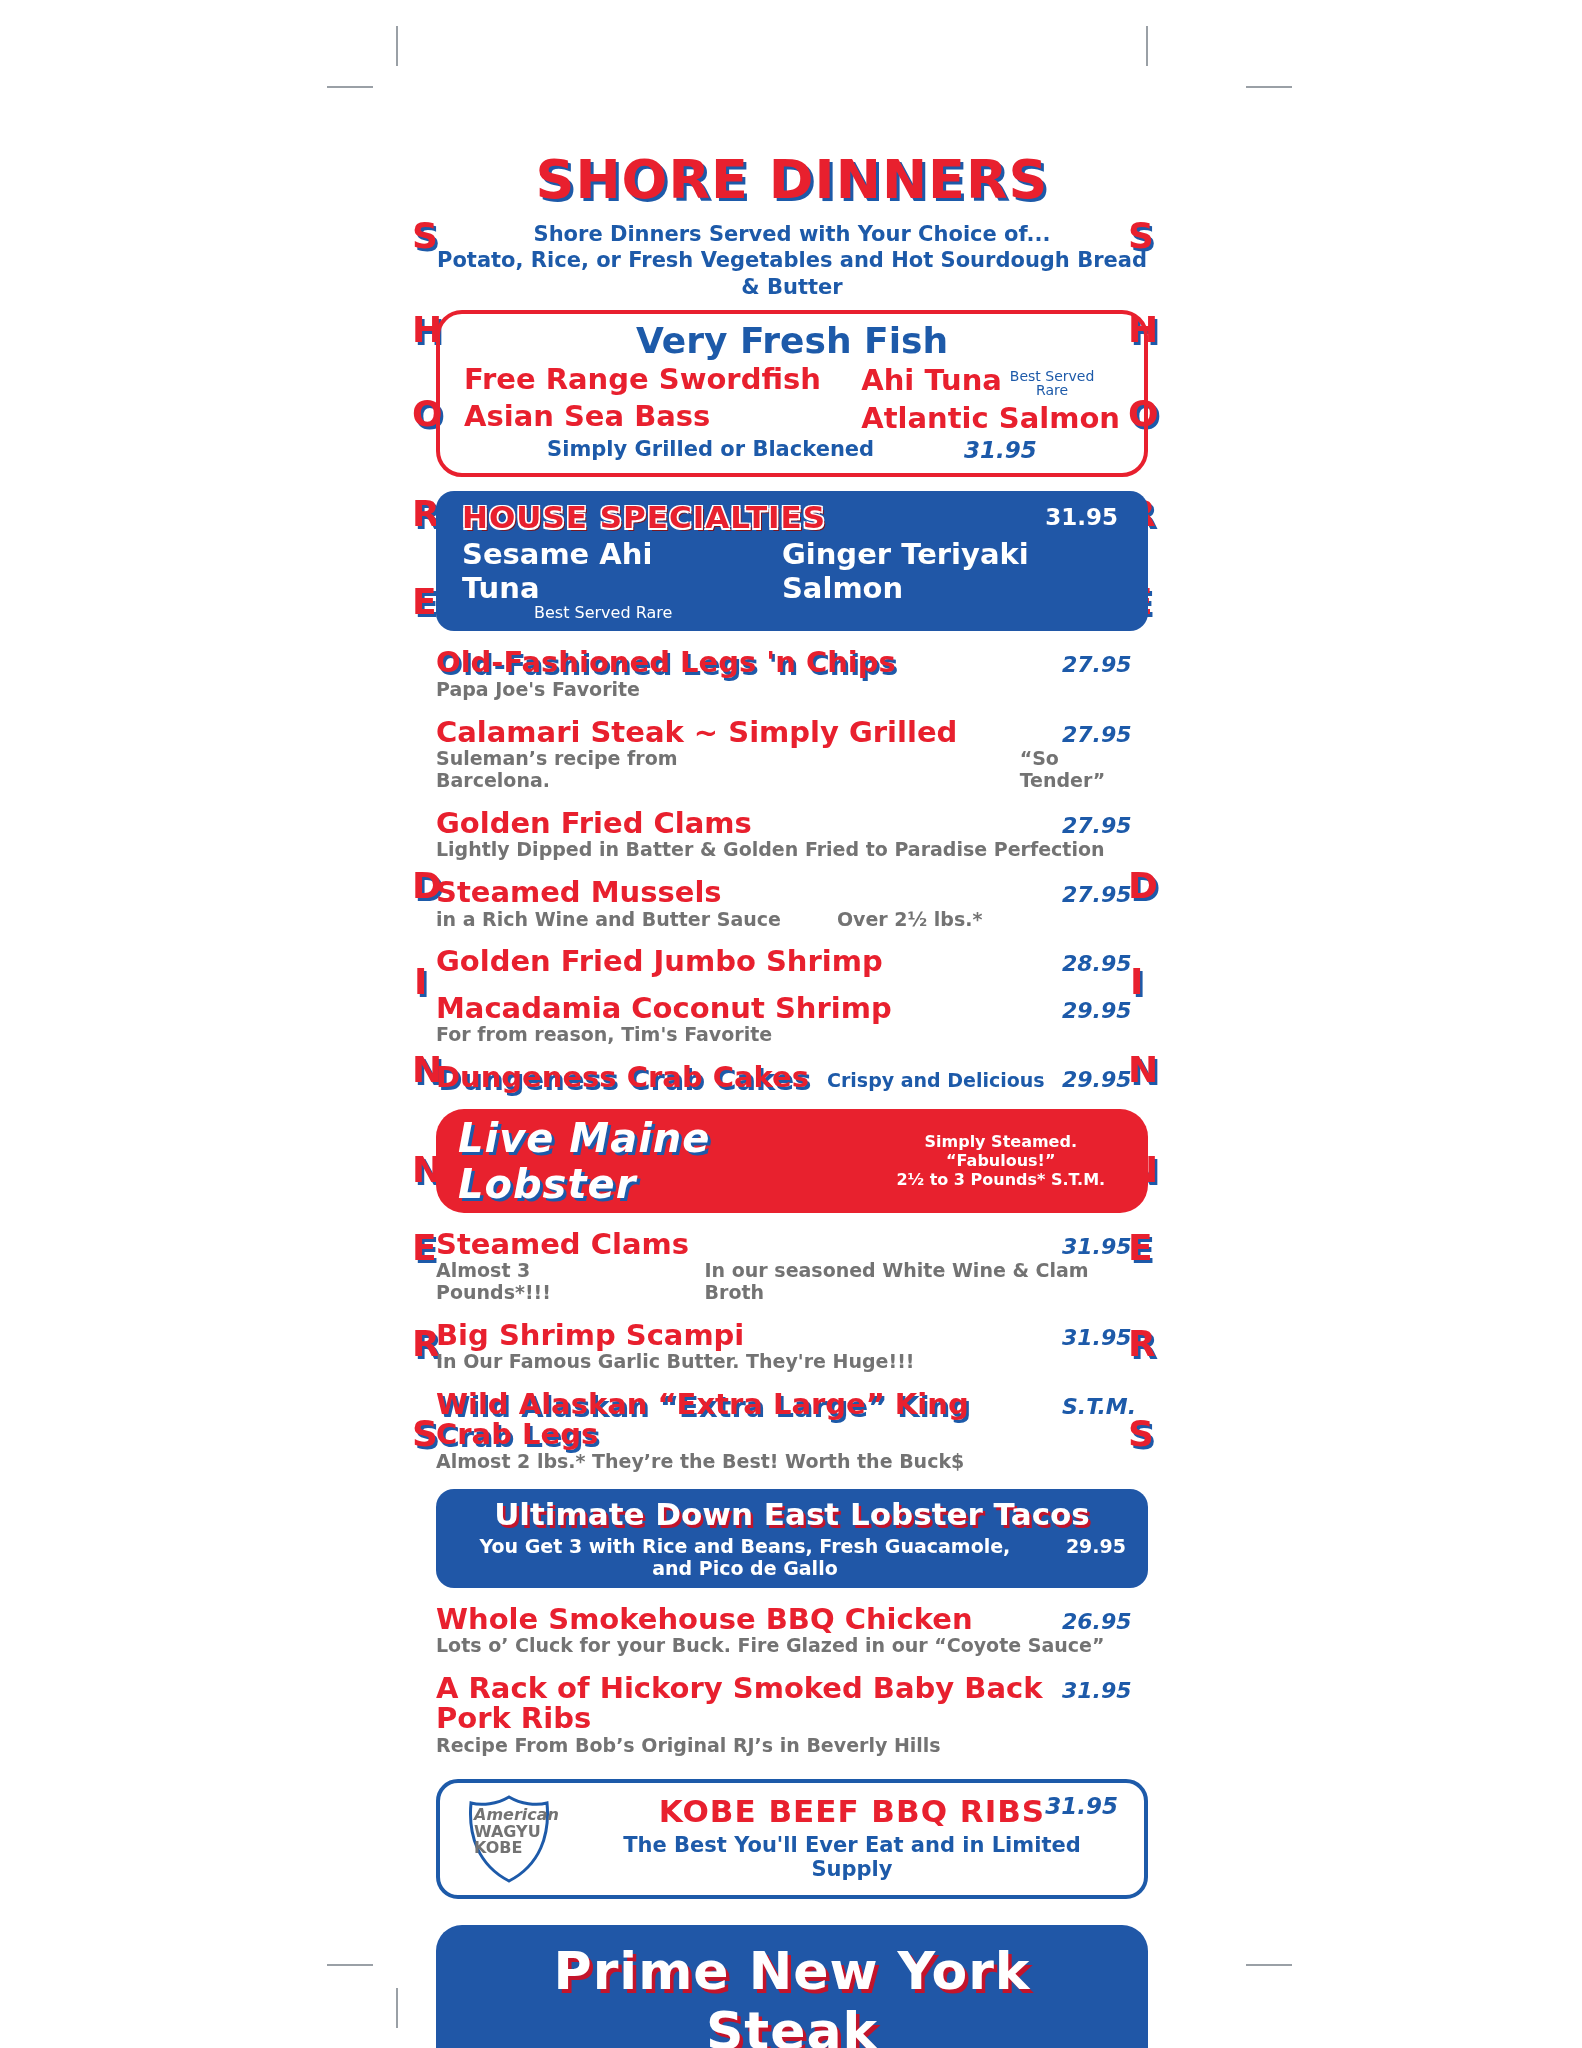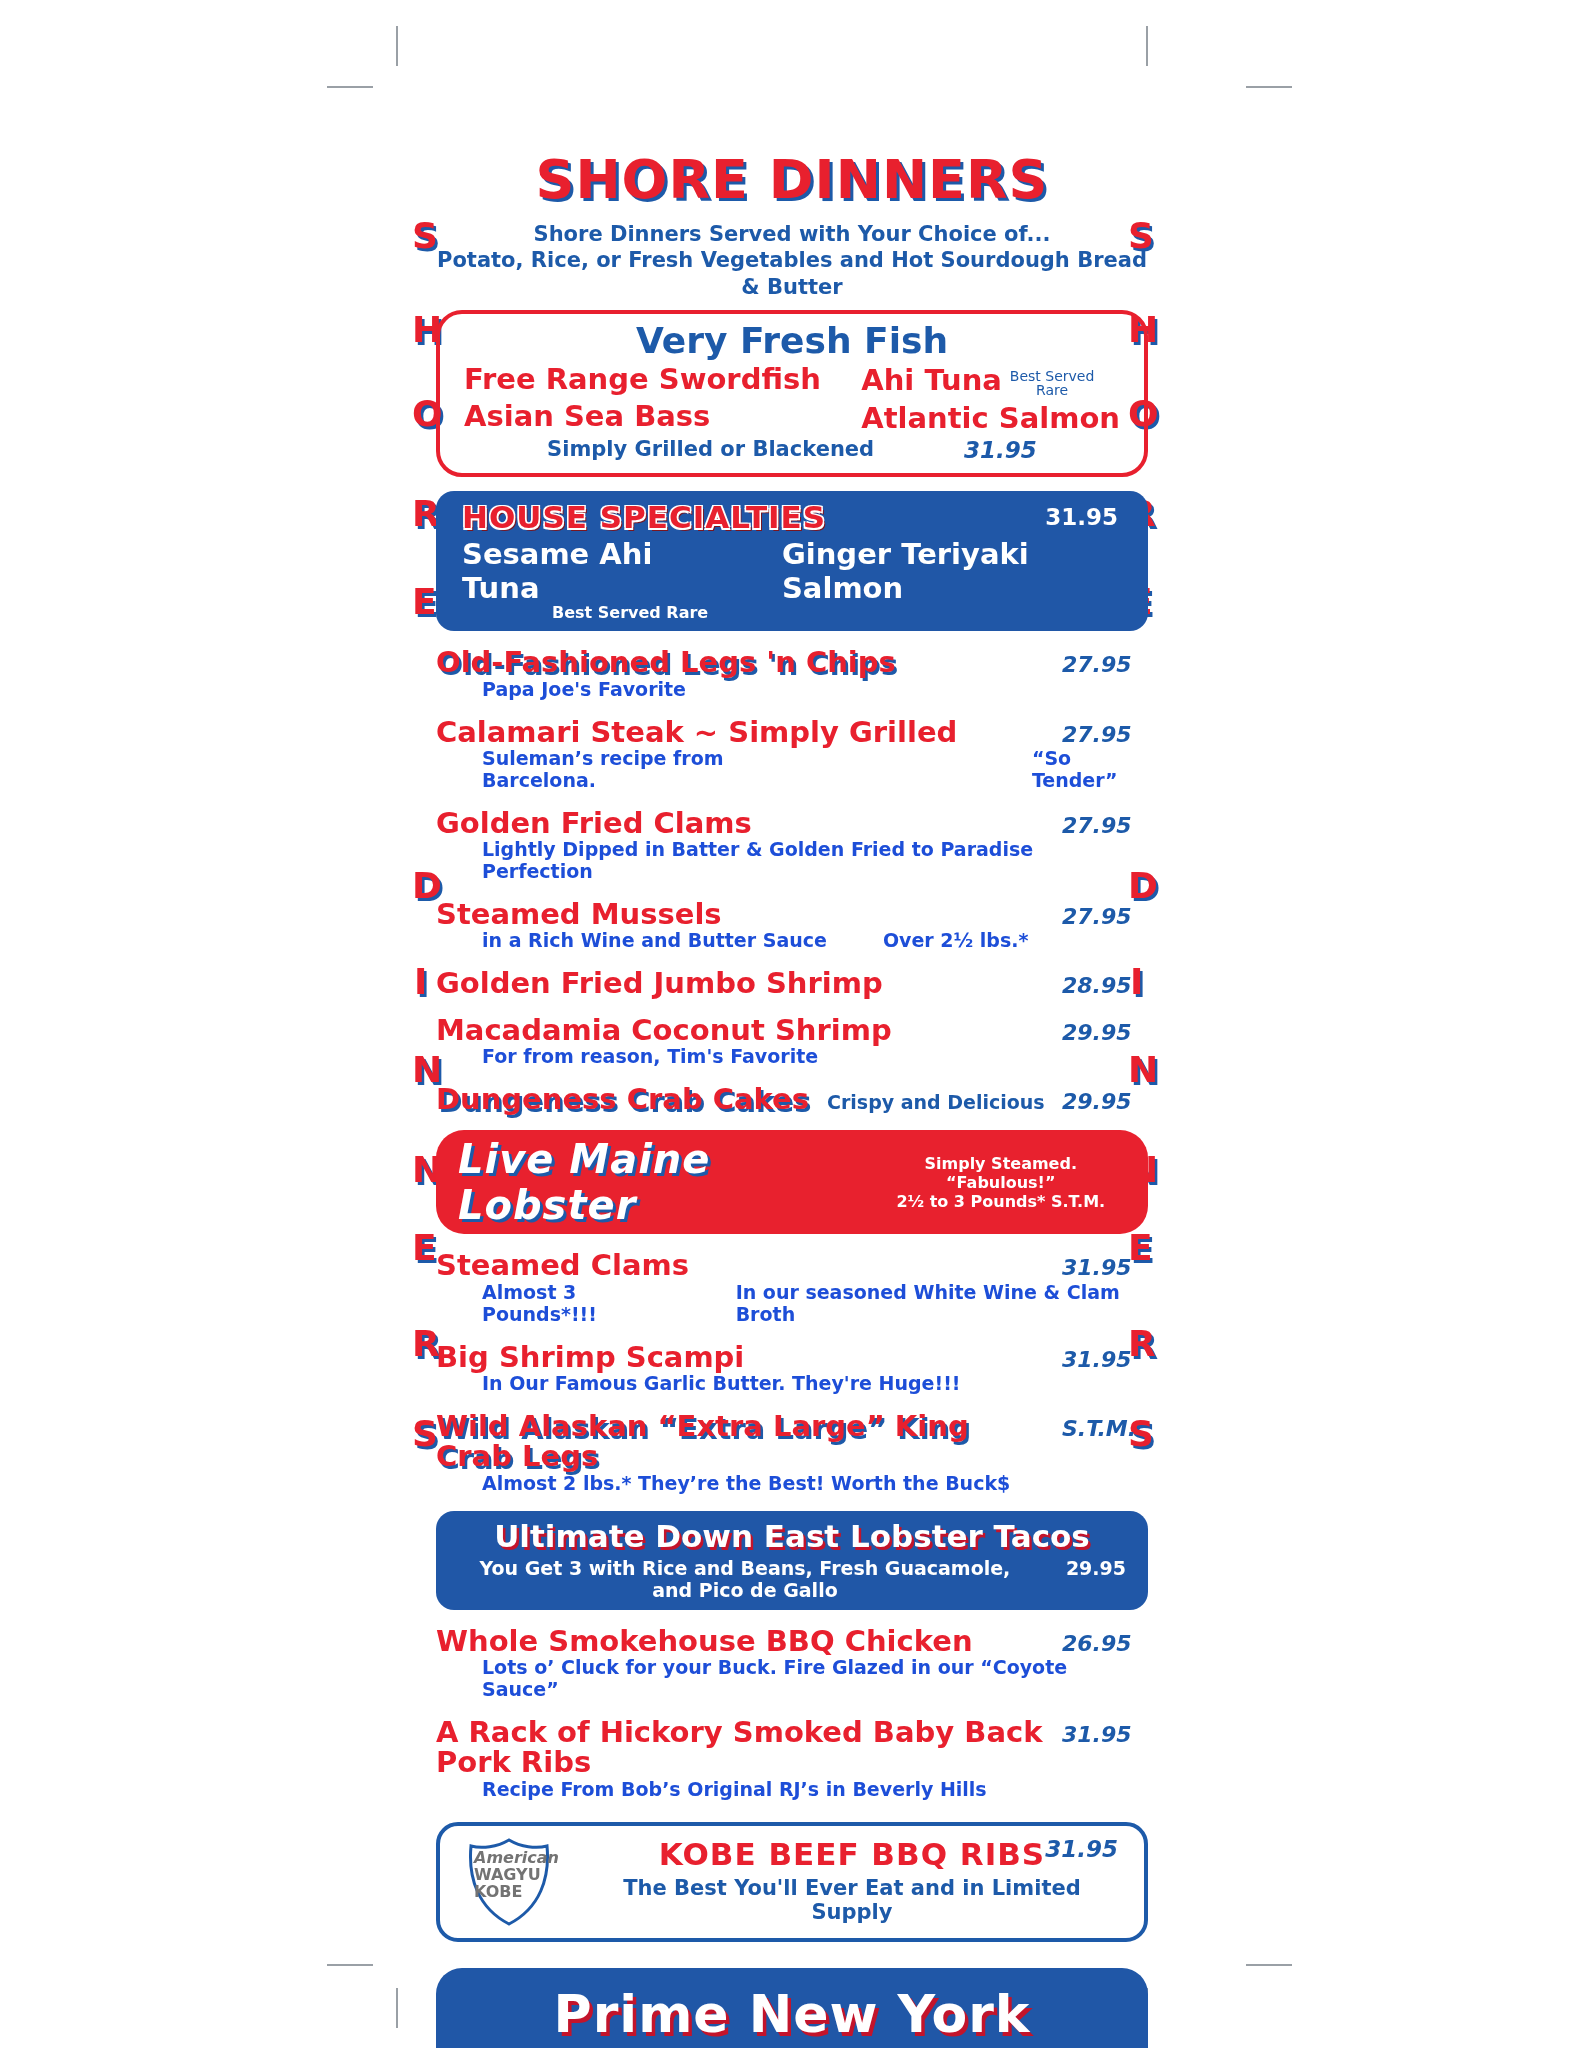--- a/index.html
+++ b/index.html
@@ -33,30 +33,30 @@
   .fish-footer .g{font-size:21px;color:#1d5aa9;}
   .fish-footer .p{font-size:23px;color:#1d5aa9;font-style:italic;}
 
   
   .blue-bar{background:#2057a7;border-radius:18px;color:#fff;padding:8px 26px 10px 26px;margin-top:14px;}
   .hs-row1{display:flex;align-items:center;justify-content:flex-start;position:relative;}
   .hs-title{font-size:31px;font-weight:bold;color:#e8202e;letter-spacing:1px;
     text-shadow:-1.5px -1.5px 0 #fff,1.5px -1.5px 0 #fff,-1.5px 1.5px 0 #fff,1.5px 1.5px 0 #fff,2.5px 2.5px 0 #7a1620;}
   .hs-price{position:absolute;right:4px;font-size:23px;font-weight:bold;color:#fff;}
   .hs-row2{display:flex;justify-content:center;gap:70px;font-size:29px;font-weight:bold;margin-top:2px;}
-  .hs-note{font-size:16px;font-weight:bold;margin-left:90px;line-height:1;}
+  .hs-note{font-size:16px;font-weight:normal;margin-left:72px;line-height:1;}
 
   
   .item{margin-top:16px;}
   .item-row{display:flex;align-items:baseline;}
   .item-name{font-size:29px;font-weight:bold;color:#e8202e;line-height:1.05;}
   .fancy{text-shadow:2.5px 2.5px 0 #1d5aa9;}
   .item-inline-note{font-size:19px;font-weight:bold;color:#1d5aa9;margin-left:18px;}
   .item-price{margin-left:auto;font-size:22px;font-weight:bold;color:#1d5aa9;font-style:italic;width:86px;text-align:left;flex:none;padding-left:12px;}
-  .item-desc{display:flex;font-size:19px;font-weight:bold;color:#1d4ed8;line-height:1.15;margin-top:1px;margin-left:46px;}
+  .item-desc{display:flex;font-size:19px;font-weight:bold;color:#737373;line-height:1.15;margin-top:1px;}
   .desc-note{margin-left:56px;}
   .desc-note2{margin-left:230px;}
 
   
   .red-bar{background:#e8212e;border-radius:28px;margin-top:16px;padding:6px 22px;display:flex;align-items:center;color:#fff;}
   .lob-title{font-size:40px;font-weight:bold;font-style:italic;letter-spacing:1px;text-shadow:3px 3px 0 #1d5aa9;}
   .lob-notes{margin-left:auto;text-align:center;font-size:16px;font-weight:bold;line-height:1.2;}
 
   
   .tacos-bar{background:#2057a7;border-radius:18px;margin-top:16px;padding:7px 22px 9px 22px;color:#fff;text-align:center;}

